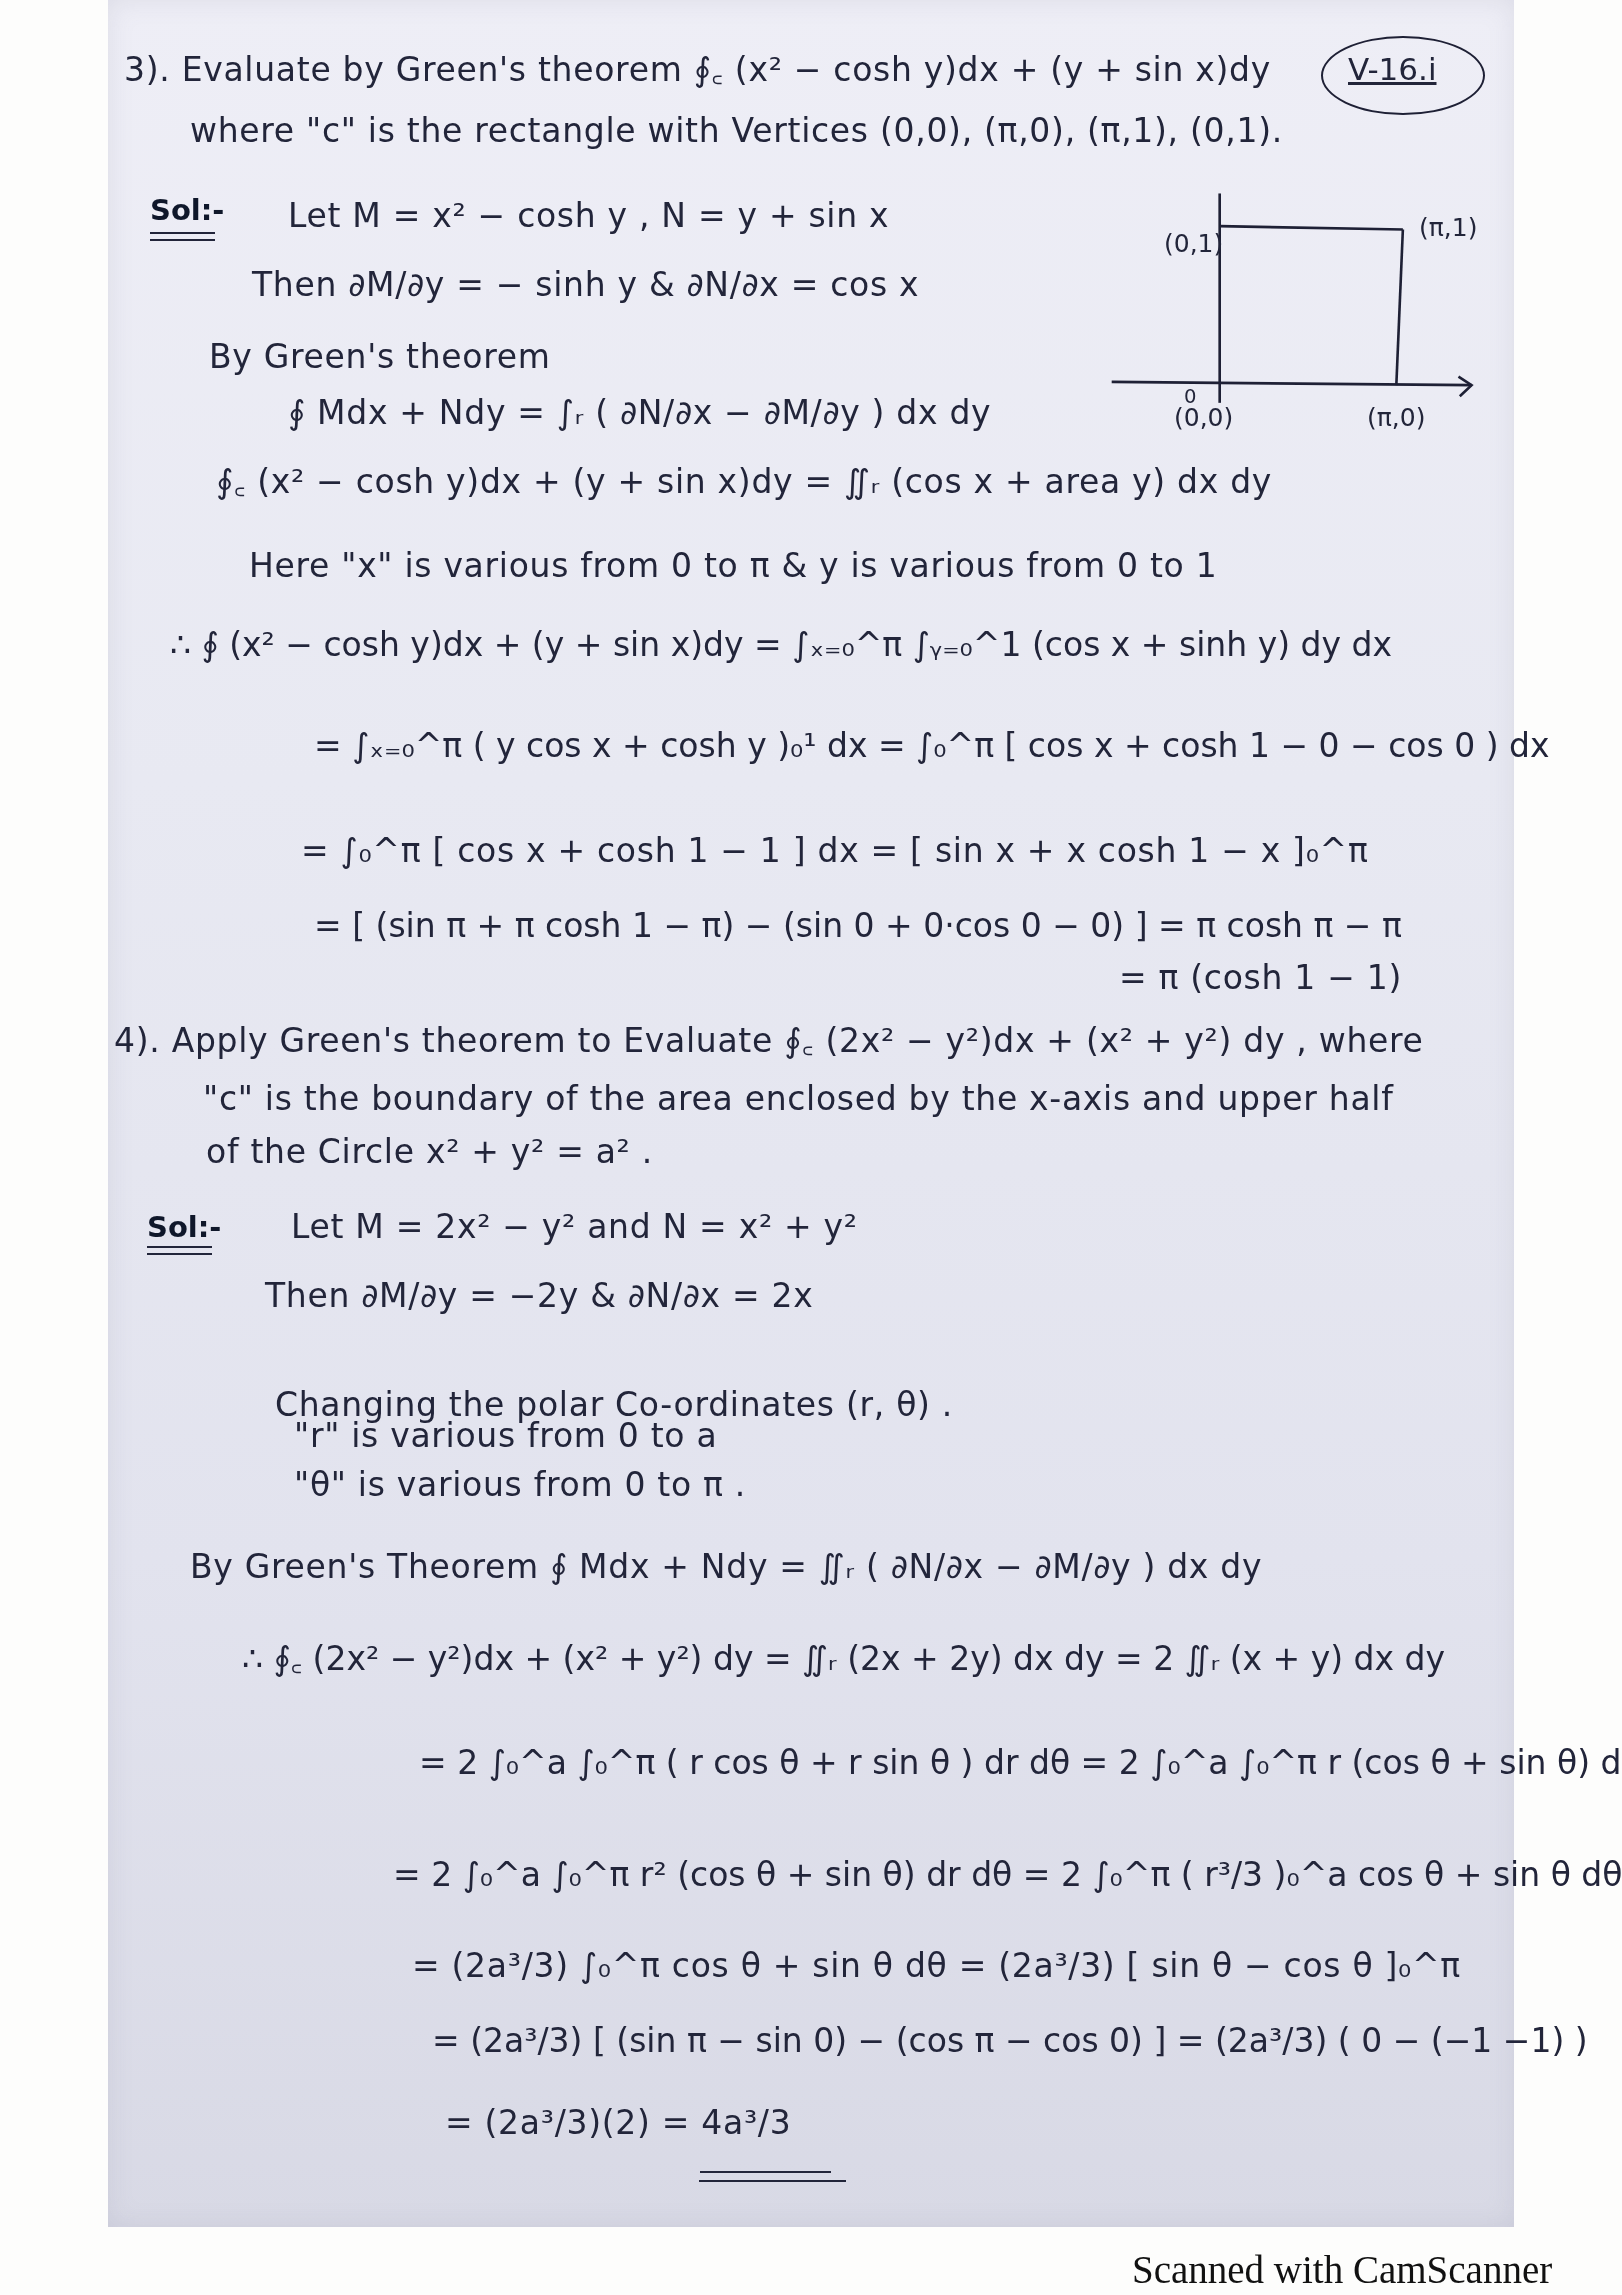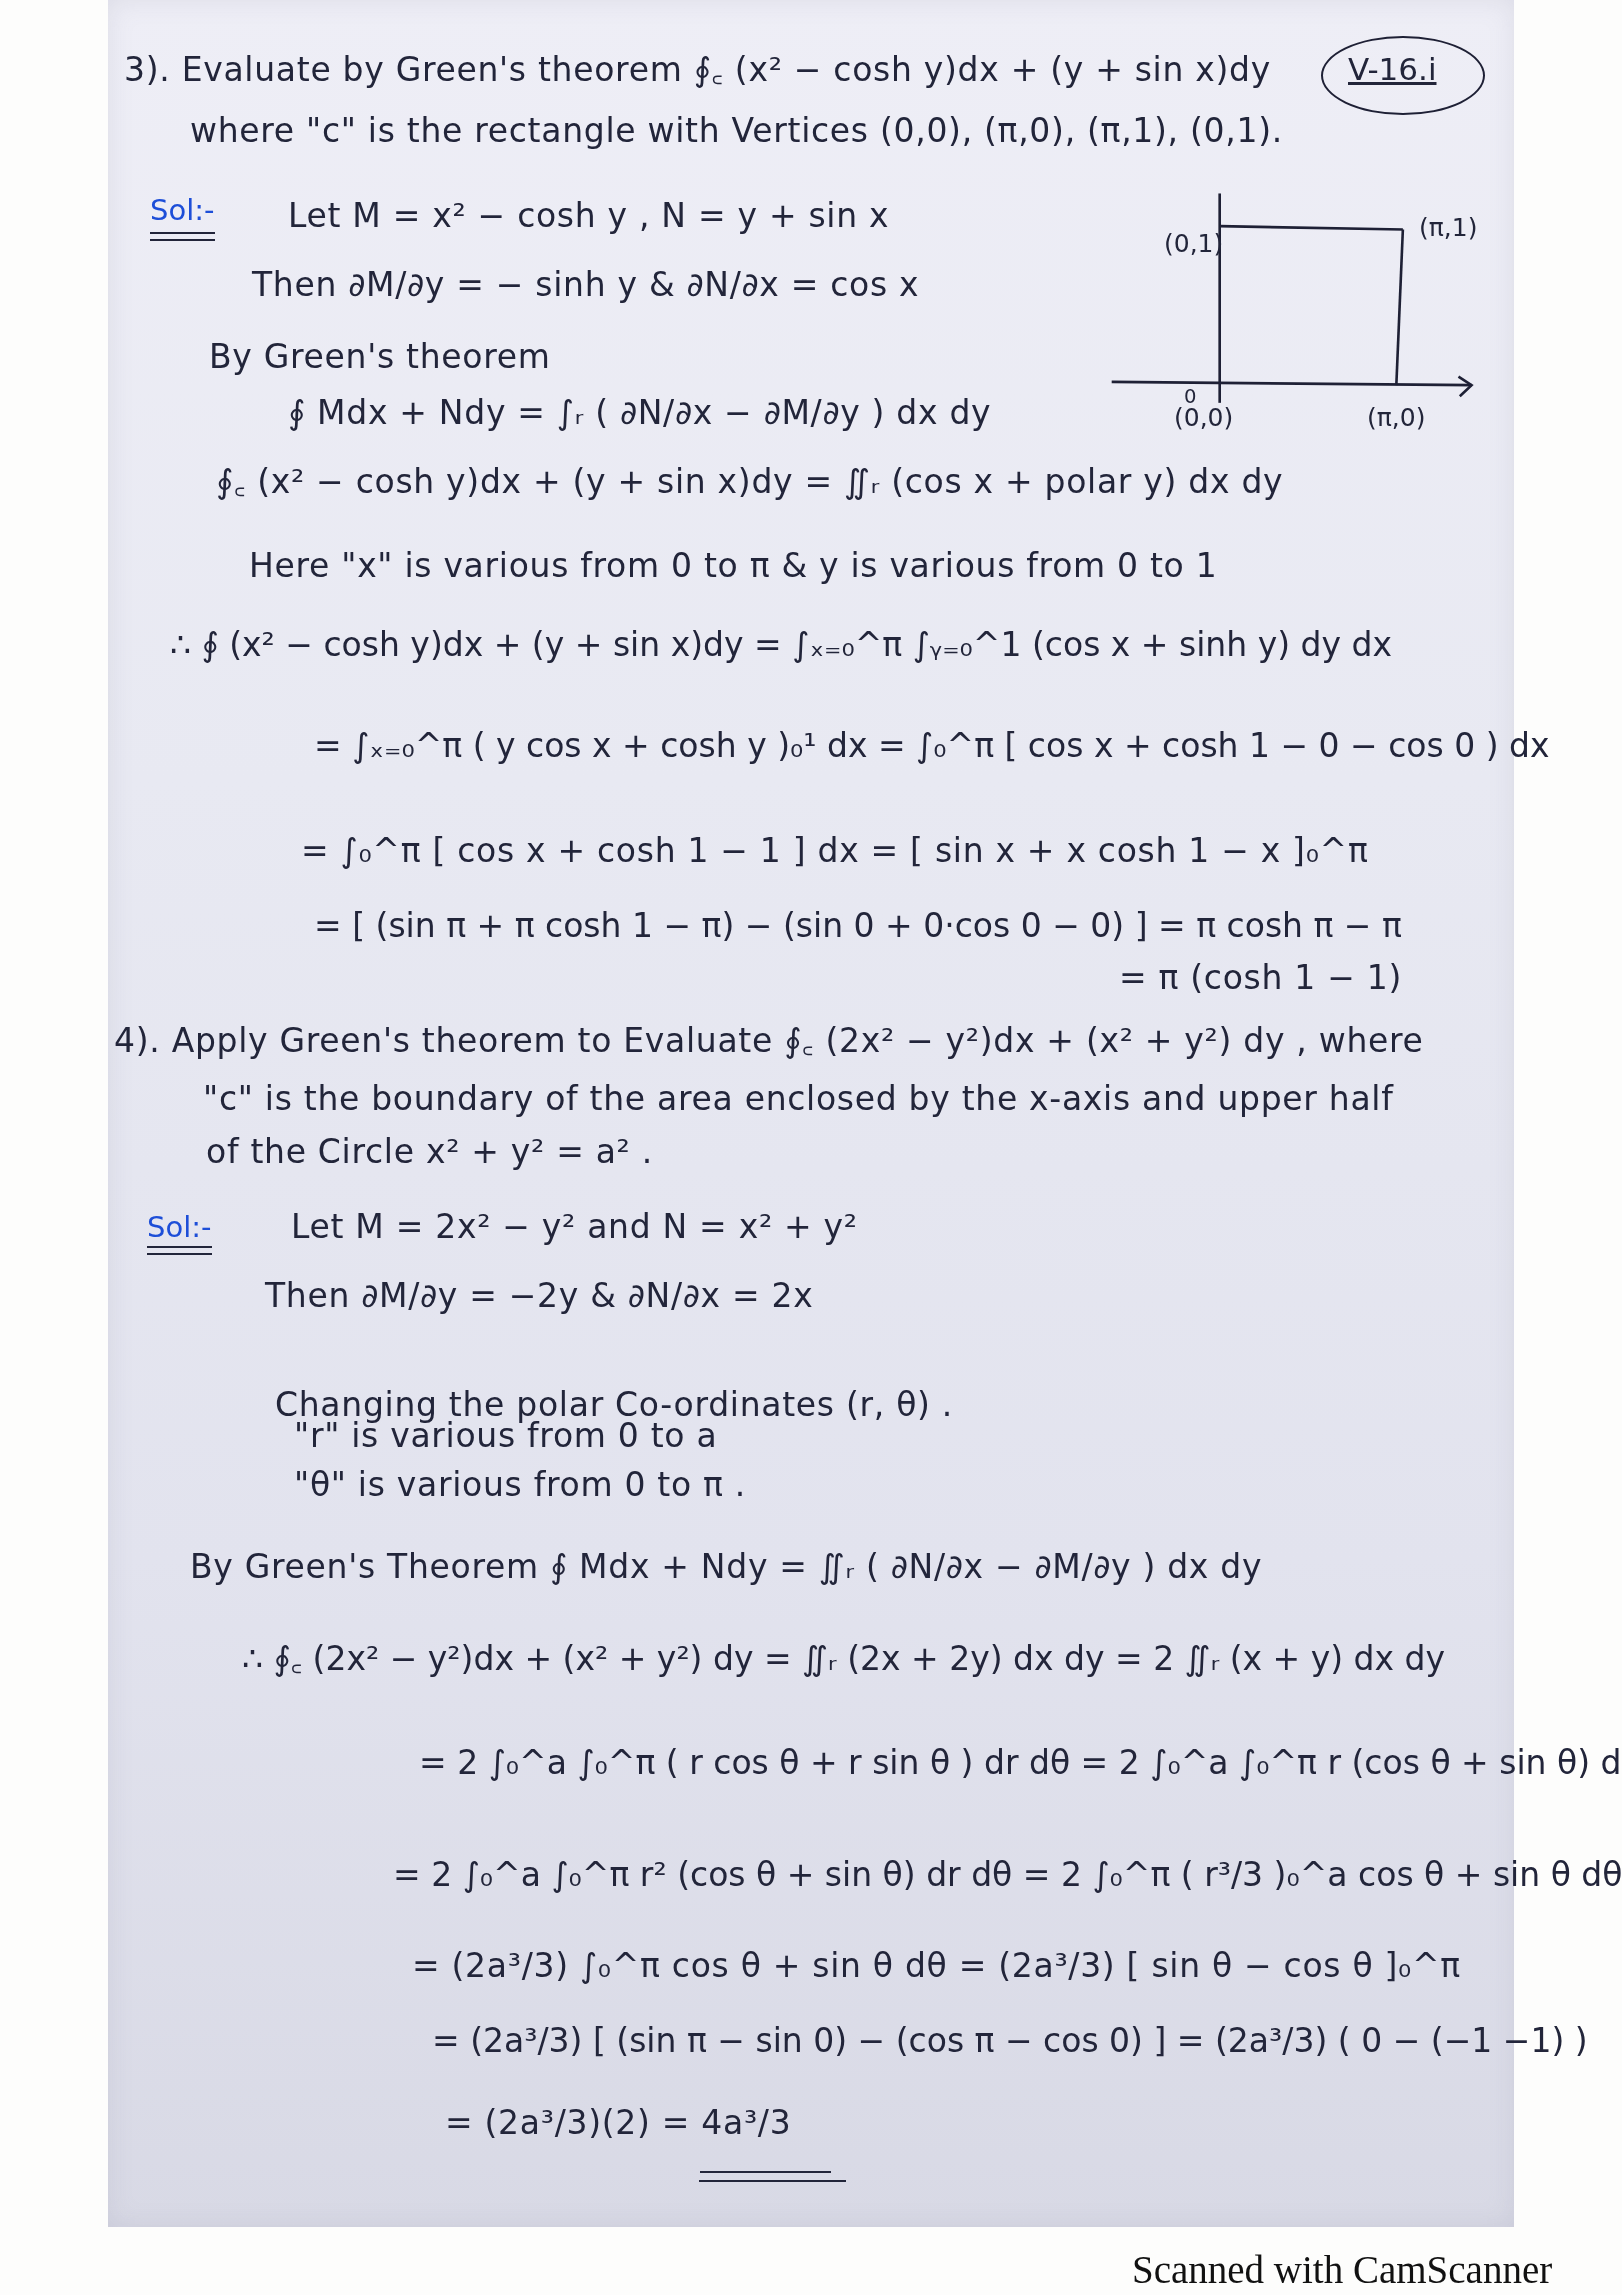--- a/index.html
+++ b/index.html
@@ -24,42 +24,42 @@
       border: 2.6px solid #1e2035; border-radius: 50%;
     }
     .ref-text { position: absolute; left: 1348px; top: 51px; font-size: 31px; color: #22253a; text-decoration: underline; }
     .under { position: absolute; height: 0; border-top: 2.6px solid #22253a; }
     .diagram { position: absolute; left: 1079px; top: 177px; width: 458px; height: 275px; }
     .dlabel { position: absolute; font-size: 25px; color: #22253a; white-space: nowrap; }
     .footer {
       position: absolute; left: 1132px; top: 2247px; font-size: 39px;
       font-family: "Liberation Serif", serif; color: #111;
     }
-    .sol { position: absolute; font-size: 29px; color: #1d4ed8; }
+    .sol { position: absolute; font-size: 29px; color: #0f172a; font-weight: bold; }
   </style>
 </head>
 <body>
 
 <div class="paper"></div>
 
 <div class="ref-oval"></div>
 <div class="ref-text">V-16.i</div>
 
 <div class="ln" style="left:124px; top:46px;">3). Evaluate by Green's theorem ∮꜀ (x² − cosh y)dx + (y + sin x)dy</div>
 <div class="ln" style="left:190px; top:111px;">where "c" is the rectangle with Vertices (0,0), (π,0), (π,1), (0,1).</div>
 
 <div class="sol" style="left:150px; top:193px;">Sol:-</div>
 <div class="under" style="left:150px; top:232px; width:65px;"></div>
 <div class="under" style="left:150px; top:239px; width:65px;"></div>
 
 <div class="ln" style="left:288px; top:196px;">Let M = x² − cosh y ,   N = y + sin x</div>
 <div class="ln" style="left:236px; top:265px;margin-left:16px;">Then  ∂M/∂y = − sinh y  &amp;  ∂N/∂x = cos x</div>
 <div class="ln" style="left:209px; top:337px;">By Green's theorem</div>
 <div class="ln" style="left:288px; top:393px;">∮ Mdx + Ndy = ∫ᵣ ( ∂N/∂x − ∂M/∂y ) dx dy</div>
-<div class="ln" style="left:216px; top:458px;">∮꜀ (x² − cosh y)dx + (y + sin x)dy = ∬ᵣ (cos x + polar y) dx dy</div>
+<div class="ln" style="left:216px; top:458px;">∮꜀ (x² − cosh y)dx + (y + sin x)dy = ∬ᵣ (cos x + area y) dx dy</div>
 <div class="ln" style="left:249px; top:546px;">Here "x" is various from 0 to π  &amp;  y is various from 0 to 1</div>
 <div class="ln tight" style="left:170px; top:625px;">∴ ∮ (x² − cosh y)dx + (y + sin x)dy = ∫ₓ₌₀^π ∫ᵧ₌₀^1 (cos x + sinh y) dy dx</div>
 <div class="ln tight" style="left:314px; top:726px;">= ∫ₓ₌₀^π ( y cos x + cosh y )₀¹ dx  =  ∫₀^π [ cos x + cosh 1 − 0 − cos 0 ) dx</div>
 <div class="ln" style="left:301px; top:831px;">= ∫₀^π [ cos x + cosh 1 − 1 ] dx  =  [ sin x + x cosh 1 − x ]₀^π</div>
 <div class="ln tight" style="left:314px; top:906px;">= [ (sin π + π cosh 1 − π) − (sin 0 + 0·cos 0 − 0) ]  =  π cosh π − π</div>
 <div class="ln" style="left:1119px; top:958px;">= π (cosh 1 − 1)</div>
 
 <div class="diagram">
   <svg width="458" height="275" viewBox="0 0 700 420">
     <g stroke="#1e2035" stroke-width="4" fill="none">

